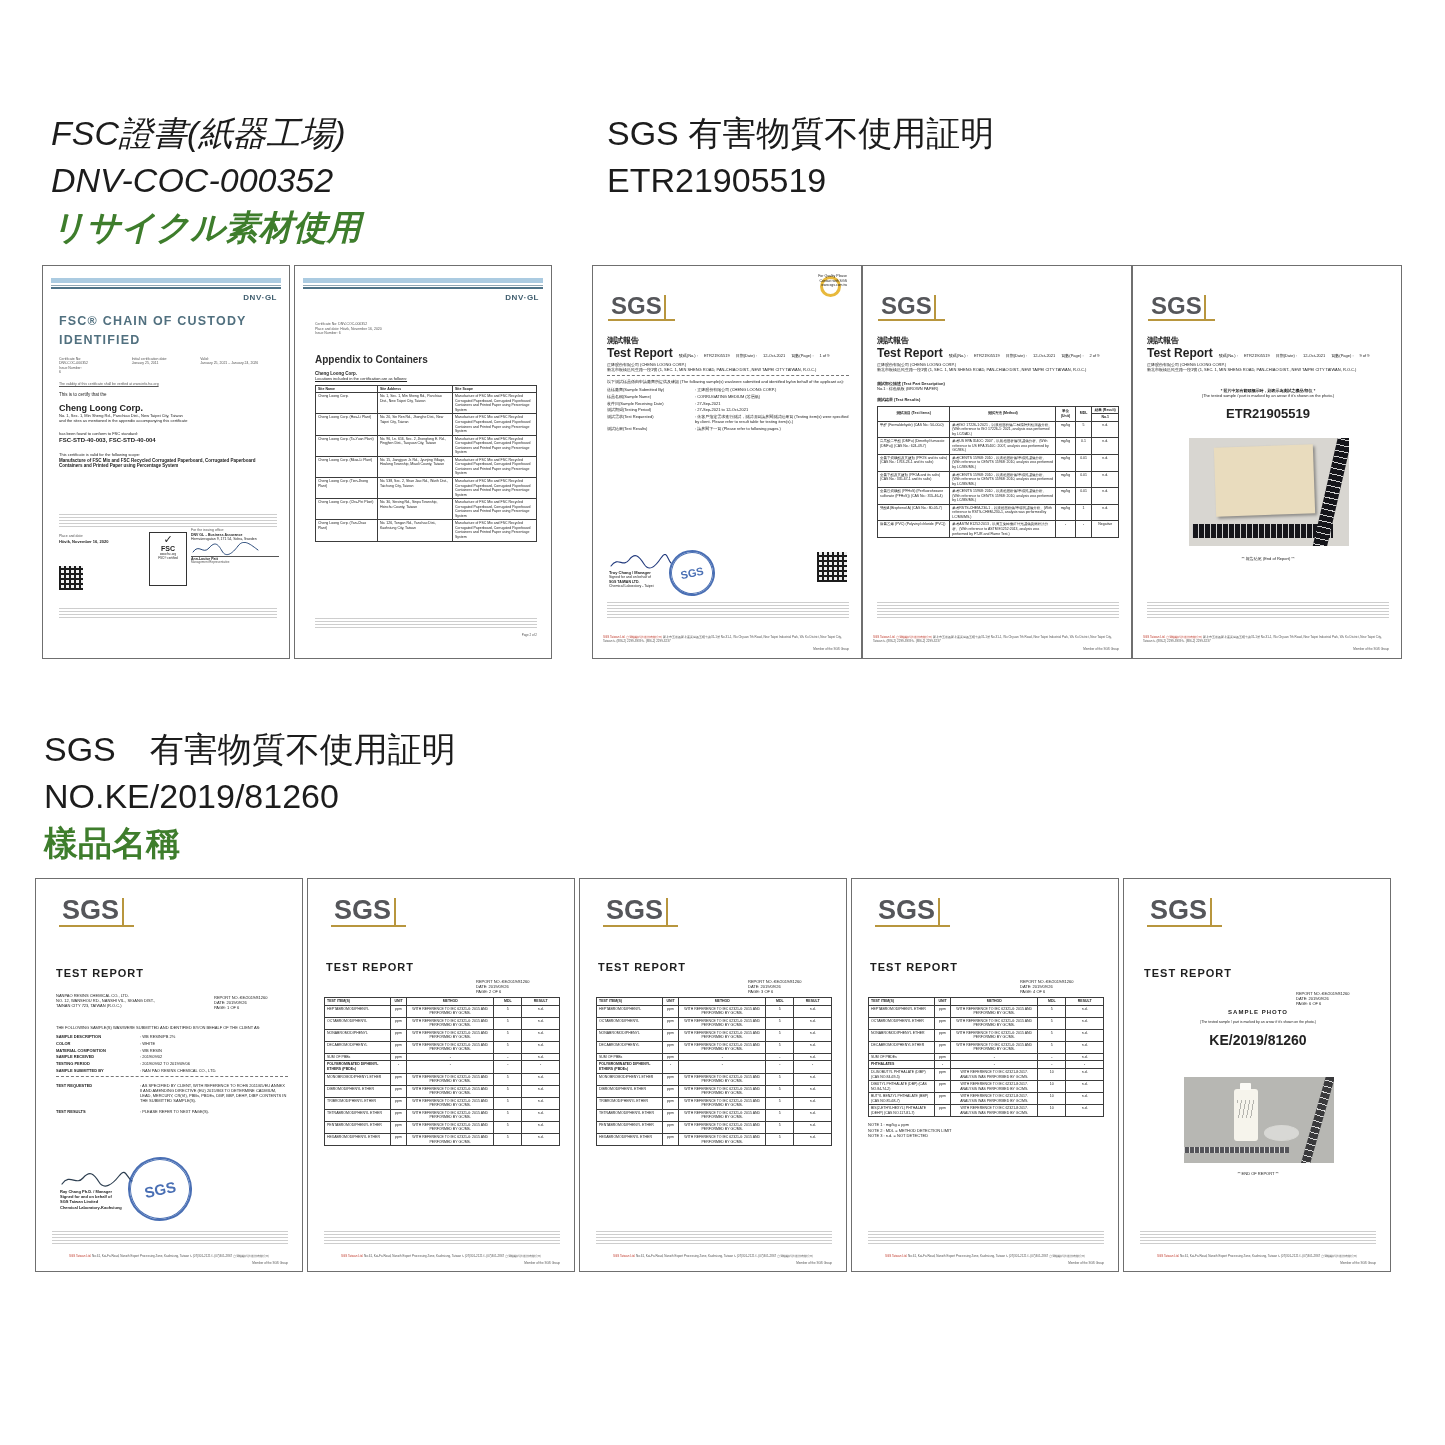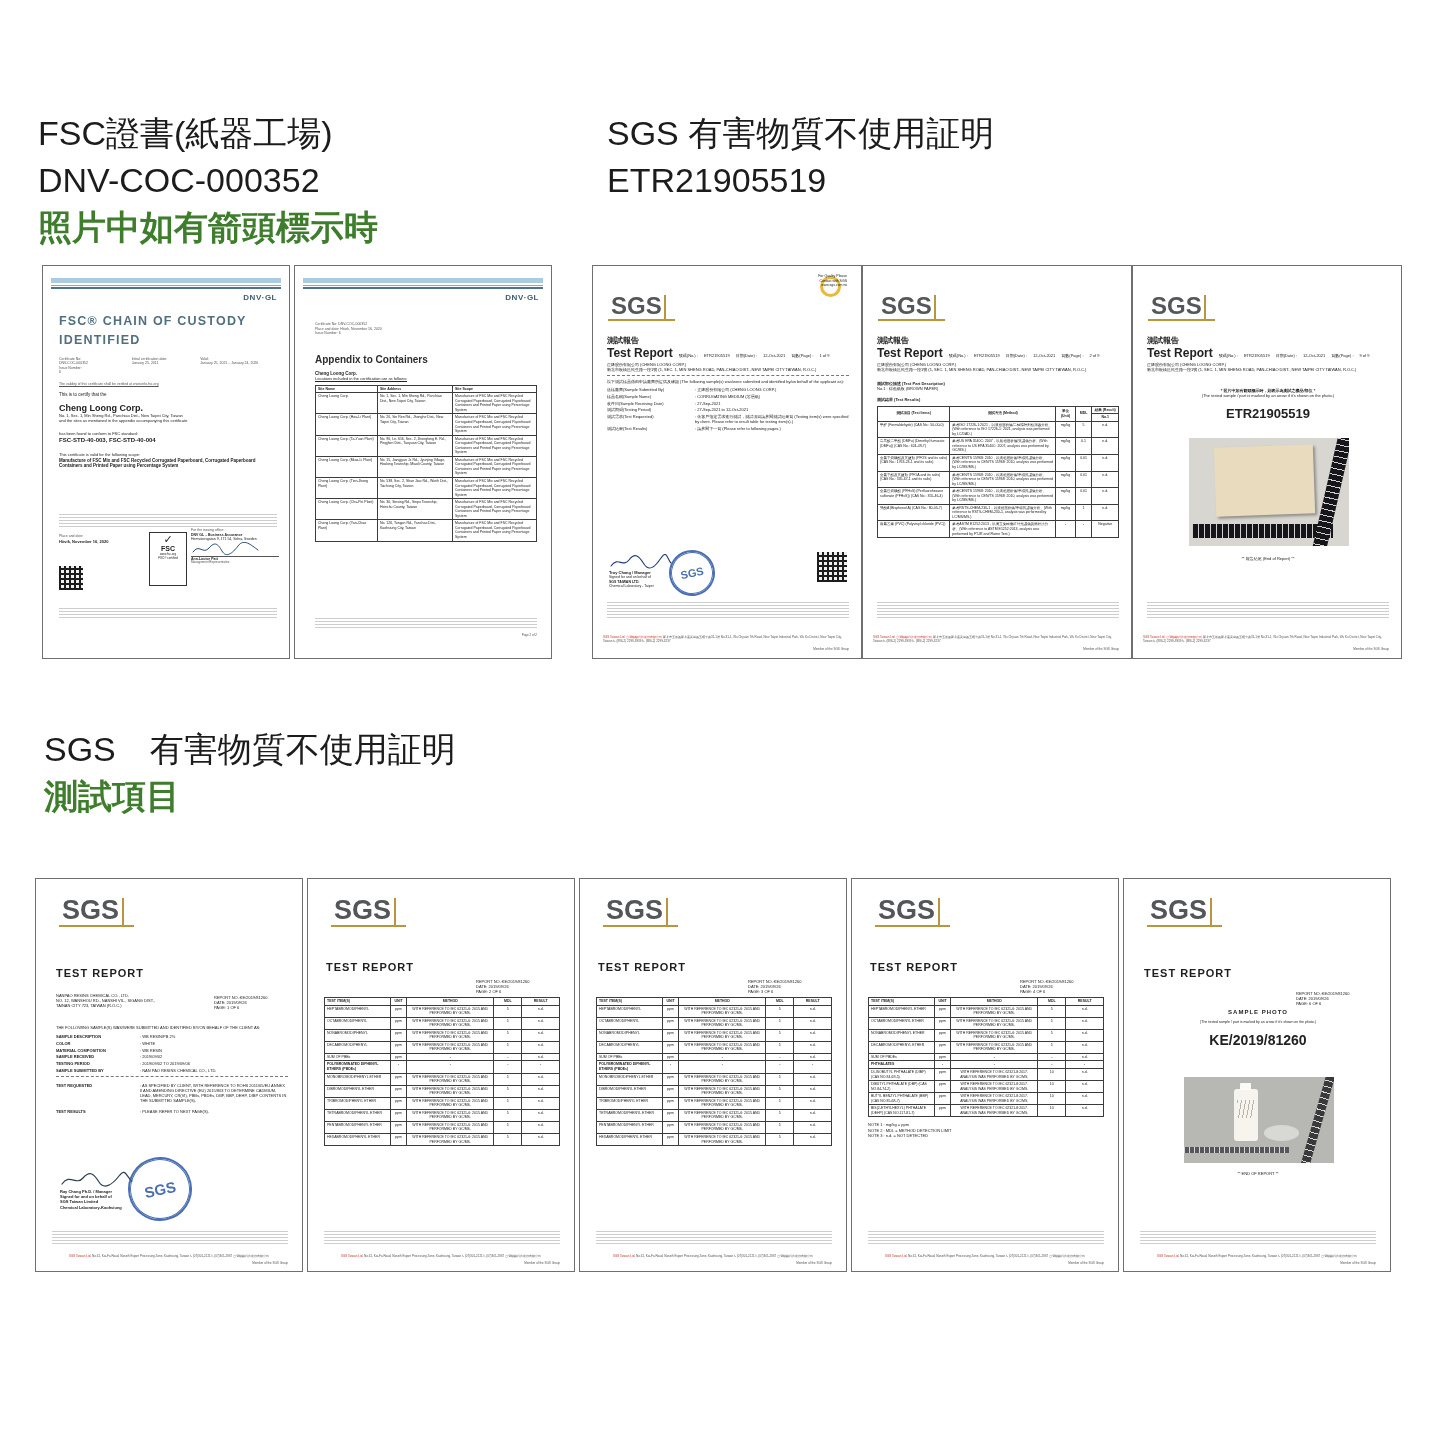--- a/index.html
+++ b/index.html
@@ -80,32 +80,33 @@
   .dash{border-top:1px dashed #777;margin:3px 0;}
   .goldcircle{position:absolute;width:15px;height:15px;border-radius:50%;border:3px solid #e8b93c;}
   .footaddr{position:absolute;left:10px;right:10px;color:#555;}
   .redco{color:#c0392b;}
 </style>
 </head>
 <body>
 
 <div class="canvas">
 
-  <div class="hblock" style="left:38px;top:110px;">
+  <div class="hblock" style="left:51px;top:110px;font-style:italic;">
     <div>FSC證書(紙器工場)</div>
     <div>DNV-COC-000352</div>
-    <div class="green">照片中如有箭頭標示時</div>
+    <div class="green">リサイクル素材使用</div>
   </div>
   <div class="hblock" style="left:607px;top:110px;">
     <div>SGS 有害物質不使用証明</div>
     <div>ETR21905519</div>
   </div>
   <div class="hblock" style="left:44px;top:726px;">
     <div>SGS　有害物質不使用証明</div>
-    <div class="green">測試項目</div>
+    <div>NO.KE/2019/81260</div>
+    <div class="green">樣品名稱</div>
   </div>
 
   <section class="doc" style="left:42px;top:265px;width:248px;height:394px;">
     <div class="bandA"></div>
     <div class="bandB"></div>
     <div class="bandC"></div>
     <div class="dnv">DNV·GL</div>
     <div class="abs" style="left:16px;right:12px;top:46px;">
       <div class="fsctitle">
         <div>FSC® CHAIN OF CUSTODY</div>

